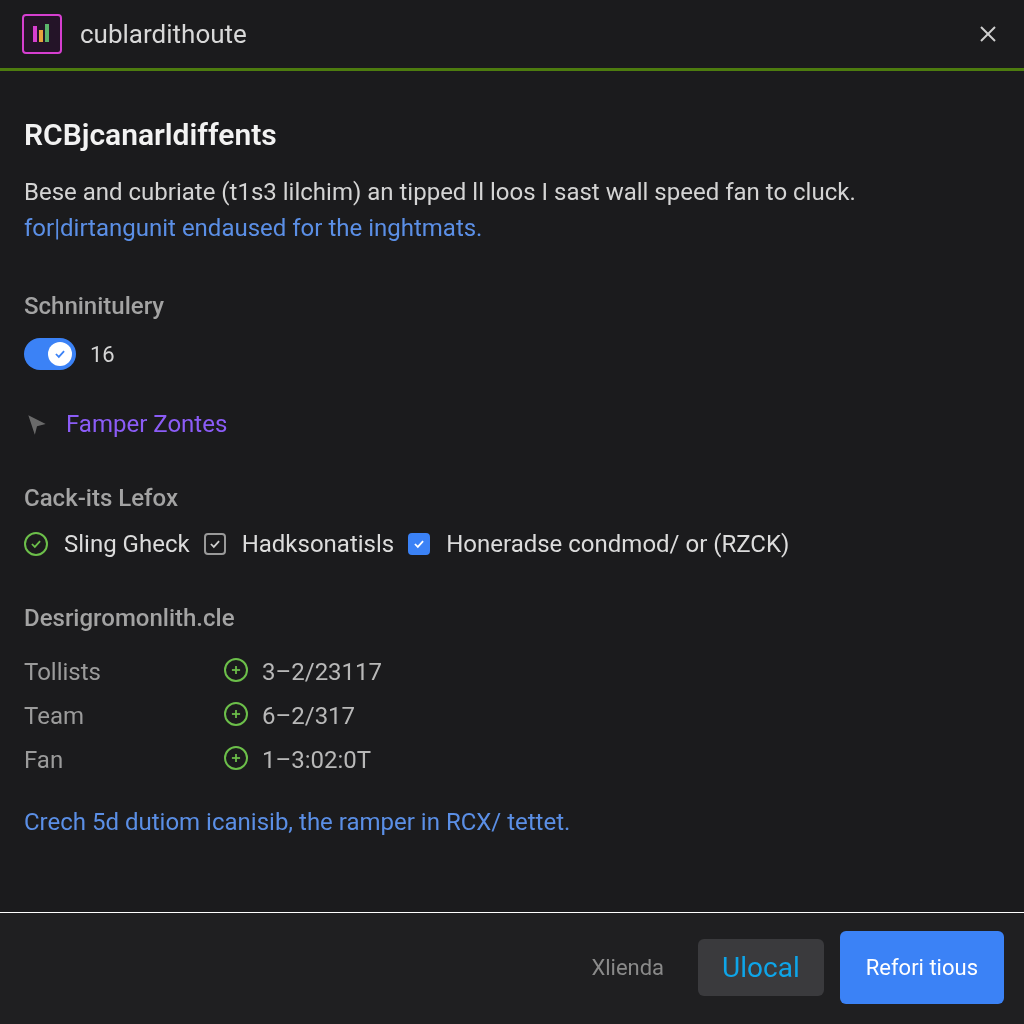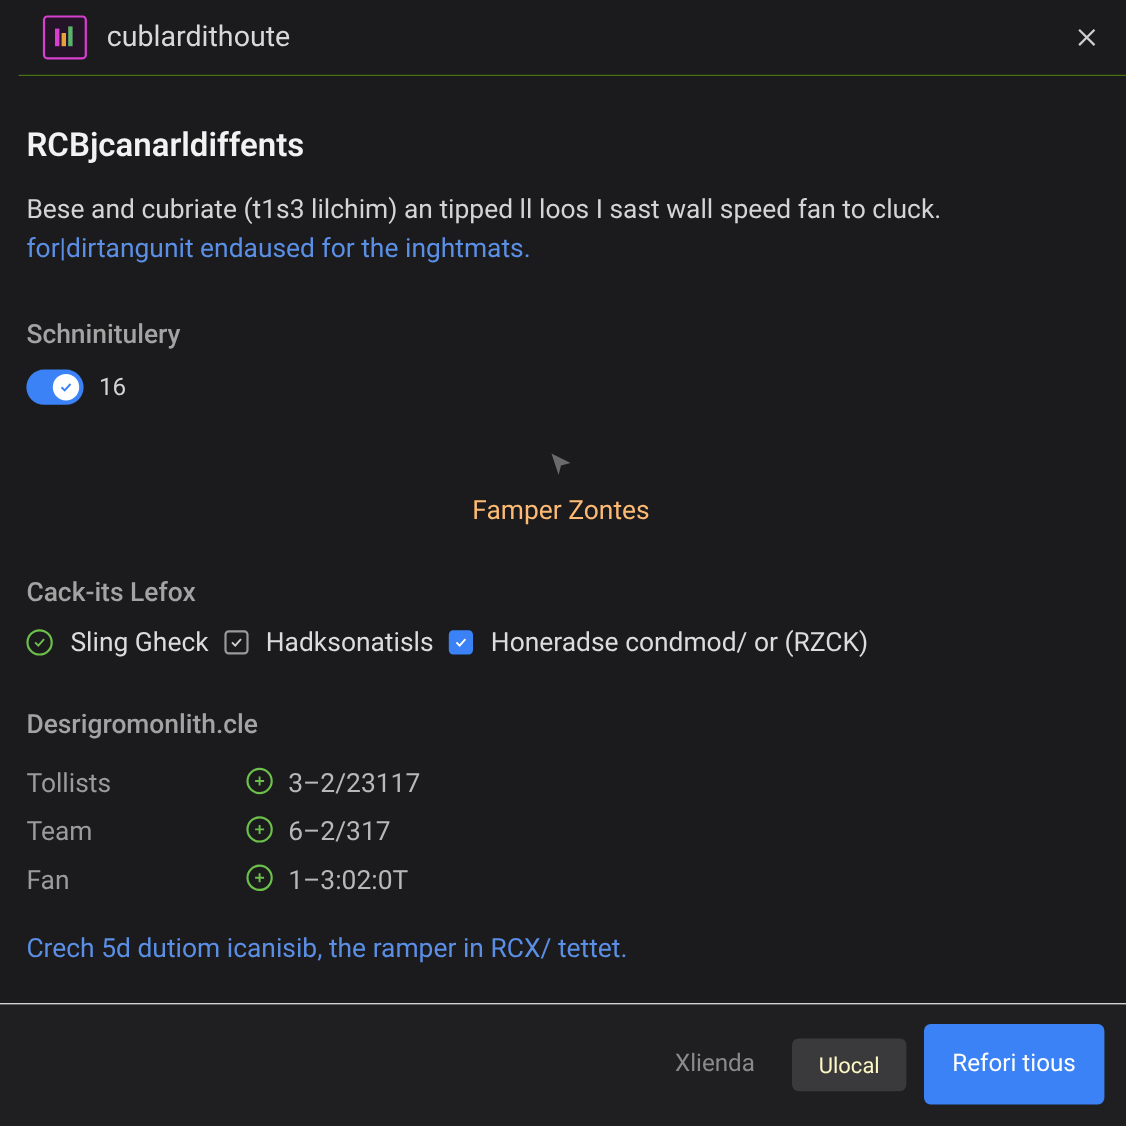--- a/index.html
+++ b/index.html
@@ -9,22 +9,21 @@
     color: #e6e6e6;
     font-family: -apple-system, BlinkMacSystemFont, "Segoe UI", Roboto, sans-serif;
     font-size: 20px;
     display: flex;
     flex-direction: column;
   }
   .titlebar {
     display: flex;
     align-items: center;
     padding: 14px 22px;
-    border-bottom: 1px solid #4d7c0f;
-    margin-left: 17px;
+    border-bottom: 3px solid #4d7c0f;
   }
   .app-icon {
     width: 40px; height: 40px;
     border: 2px solid #d63fd0;
     border-radius: 4px;
     display: flex; align-items: center; justify-content: center;
     margin-right: 18px;
     background: #241428;
   }
   .app-icon svg { width: 24px; height: 24px; }
@@ -55,21 +54,21 @@
   }
   .toggle-knob {
     position: absolute; right: 4px; top: 4px;
     width: 24px; height: 24px; border-radius: 50%;
     background: #fff;
     display:flex; align-items:center; justify-content:center;
   }
   .toggle-knob svg { width: 14px; height: 14px; stroke: #3b82f6; }
   .toggle-value { font-size: 22px; color: #d4d4d4; }
 
-  .muted-row { display:flex; align-items:center; gap:16px; margin-top: 40px; color:#fdba74; font-size:24px;flex-direction:column; }
+  .muted-row { display:flex; align-items:center; gap:16px; margin-top: 40px; color:#8b5cf6; font-size:24px; }
   .muted-row .arrow-icon { width:26px; height:26px; color:#6a6a6a; }
 
   .check-list { display:flex; flex-direction:row; gap:14px; margin-top:6px; }
   .check-item { display:flex; align-items:center; gap:16px; font-size:24px; color:#dcdcdc; }
   .ci-circle {
     width:24px; height:24px; border-radius:50%;
     border:2px solid #6cbf4a; display:flex; align-items:center; justify-content:center;
   }
   .ci-circle svg { width:14px; height:14px; stroke:#6cbf4a; }
   .ci-box {
@@ -95,21 +94,21 @@
   .bottom-link { margin-top:26px; font-size:24px; }
 
   .footer {
     border-top: 1px solid #ffffff;
     padding: 18px 20px 20px 20px;
     display:flex; justify-content:flex-end; align-items:center; gap:16px;
     background:#1f1f21;
   }
   .btn-ghost { color:#8a8a8a; font-size:22px; padding:10px 18px; cursor:pointer; }
   .btn-sec {
-    background:#3a3a3d; color:#fef9c3; font-size:20px;
+    background:#3a3a3d; color:#0ea5e9; font-size:28px;
     padding:12px 24px; border-radius:6px; cursor:pointer;
   }
   .btn-pri {
     background:#3b82f6; color:#fff; font-size:22px;
     padding:24px 26px; border-radius:6px; cursor:pointer;
   }
 </style>
 </head>
 <body>
 

